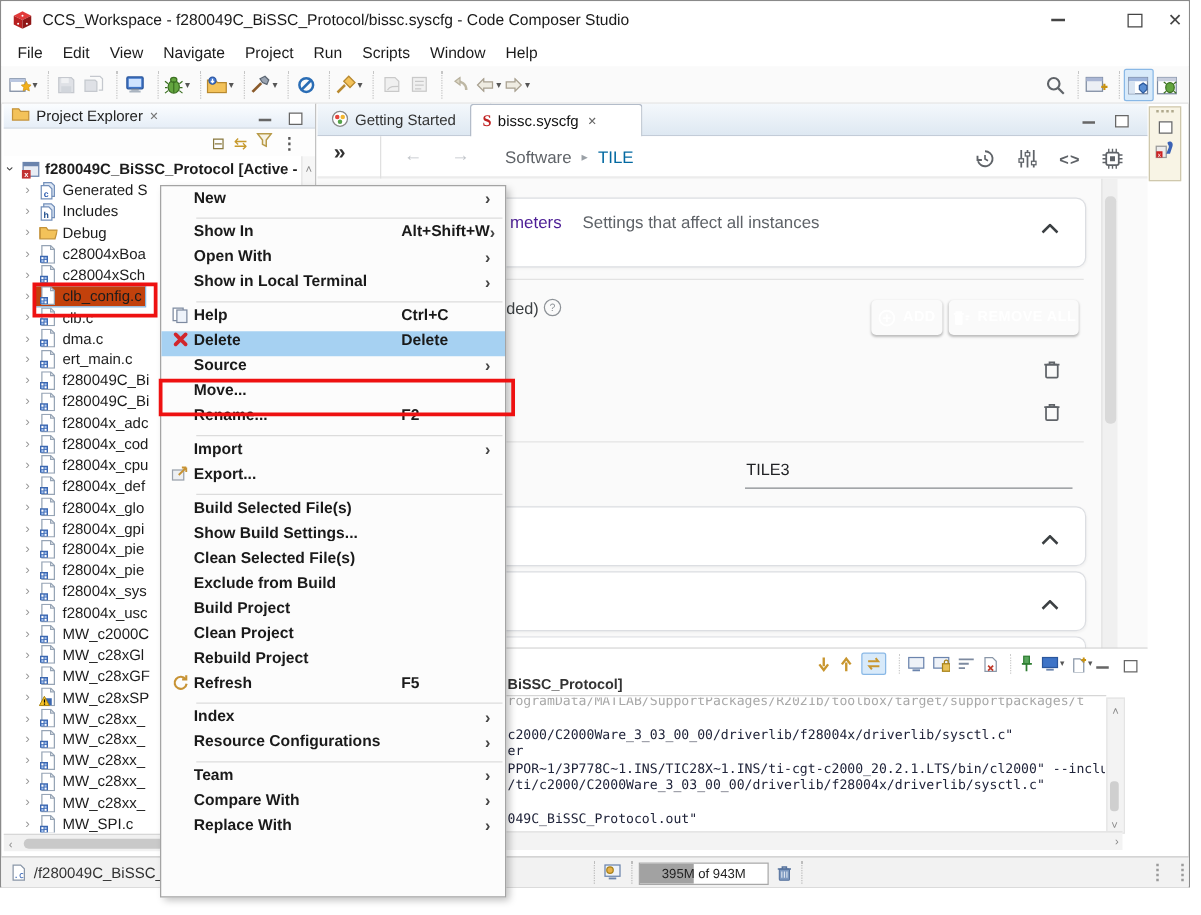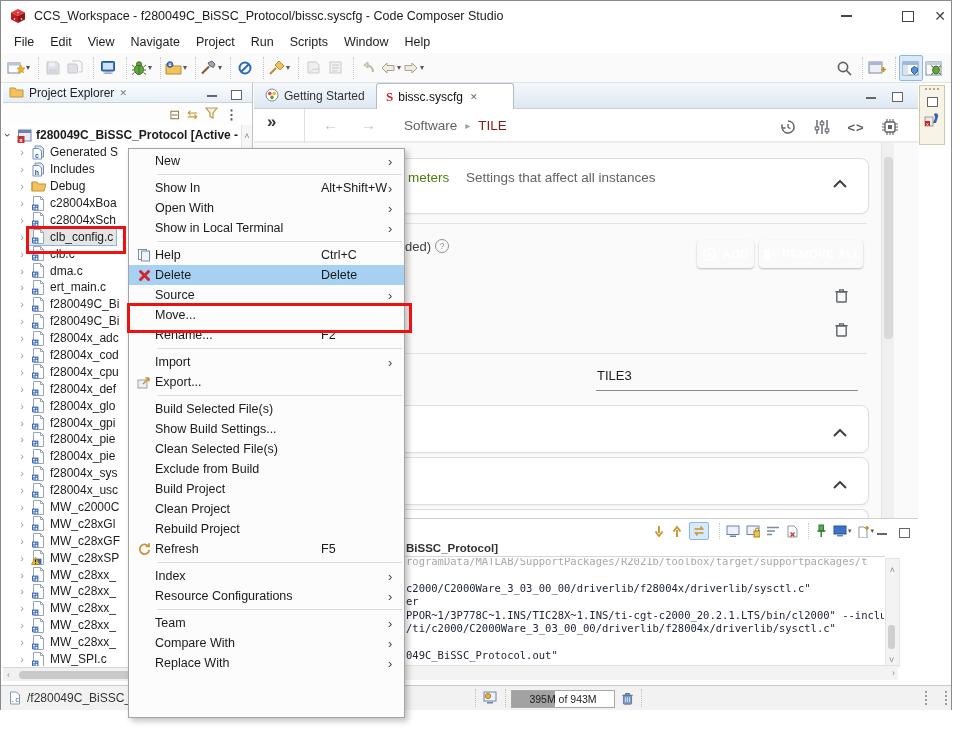--- a/index.html
+++ b/index.html
@@ -33,21 +33,21 @@
   .pe-tab-title{font-size:12px;color:#222;margin:0 5px 0 5px;}
   .pe-close{font-size:9px;color:#777;}
   .pe-minmax{position:absolute;top:86px;display:flex;gap:14px;left:206px;}
   .pe-toolbar{left:2px;top:102px;width:249px;height:22px;background:#fdfdfd;display:flex;align-items:center;justify-content:flex-end;gap:7px;padding-right:14px;}
   .pe-ico{color:#8a7a40;font-size:13px;line-height:13px;}
   .pe-tree{left:1px;top:124px;width:238px;height:541px;overflow:hidden;padding-top:2px;}
   .t-row{height:16.9px;display:flex;align-items:center;font-size:12px;color:#1c1c1c;white-space:nowrap;}
   .t-chev{width:12px;color:#9a9a9a;font-size:11px;text-align:center;flex:0 0 12px;}
   .t-chev.exp{color:#444;transform:rotate(90deg);}
   .t-inner{display:inline-flex;align-items:center;gap:4px;padding:0 3px;height:16px;}
-  .t-inner.sel{background:#e5e5e5;outline:1px solid #86b7e2;}
+  .t-inner.sel{background:#c2410c;outline:1px solid #86b7e2;}
   .t-root{font-weight:bold;}
   .t-icon{width:15px;height:15px;display:inline-flex;flex:0 0 15px;}
   .pe-vscroll{left:240px;top:124px;width:11px;height:541px;background:#f6f6f6;border-left:1px solid #e4e4e4;text-align:center;}
   .pe-hscroll{left:2px;top:666px;width:249px;height:14px;background:#f1f1f1;border-top:1px solid #d7d7d7;}
   .pe-hthumb{position:absolute;left:16px;top:3px;width:132px;height:8px;background:#c9c9c9;border-radius:4px;}
   .scroll-glyph{font-size:9px;color:#888;line-height:12px;}
   .pe-rborder{left:251px;top:82px;width:1px;height:600px;background:#c2c2c2;}
 
   
   .tabbar{left:253px;top:82px;width:664px;height:26px;background:linear-gradient(#f4f8fc,#dee8f2);border-bottom:1px solid #c3ccd8;}
@@ -60,33 +60,33 @@
   .mini-bar{width:10px;height:2px;background:#666;margin-top:8px;}
   .mini-restore{width:9px;height:8px;border:1px solid #666;position:relative;background:#fff;margin-top:3px;}
   .mini-restore:before{content:"";position:absolute;left:2px;top:-3px;width:9px;height:8px;border:1px solid #666;background:#fff;z-index:-1;}
 
   
   .bcrow{left:253px;top:108px;width:664px;height:34px;background:#fff;border-bottom:2px solid #ececec;}
   .bc-chev{position:absolute;left:13px;top:3px;font-size:17px;font-weight:bold;color:#333;}
   .bc-div{position:absolute;left:50px;top:0;width:1px;height:34px;background:#e0e0e0;}
   .bc-arrow{position:absolute;top:7px;font-size:15px;color:#c0c4c9;}
   .bc-crumb{position:absolute;left:150px;top:9px;font-size:13.5px;display:flex;align-items:center;gap:8px;}
-  .crumb-a{color:#5f6368;} .crumb-sep{color:#9aa0a6;font-size:10px;} .crumb-b{color:#7f1d1d;}
+  .crumb-a{color:#5f6368;} .crumb-sep{color:#9aa0a6;font-size:10px;} .crumb-b{color:#0369a1;}
   .hd-ico{position:absolute;top:8px;width:20px;height:20px;display:flex;align-items:center;justify-content:center;color:#5f6368;}
   .code-ico{font-size:13px;font-weight:bold;letter-spacing:1px;color:#5f6368;}
 
   
   .ed-content{left:253px;top:142px;width:664px;height:376px;background:#fafafa;overflow:hidden;}
   .card{position:absolute;background:#fff;border:1px solid #dcdee2;border-radius:8px;box-shadow:0 1px 2px rgba(0,0,0,.04);}
   .card1{left:9px;top:15px;width:604px;height:54px;}
   .card2{left:9px;top:262px;width:604px;height:46px;}
   .card3{left:9px;top:314px;width:604px;height:46px;}
   .card4{left:9px;top:366px;width:604px;height:20px;border-bottom:none;border-radius:8px 8px 0 0;}
   .chev-ico{position:absolute;}
-  .gp-title{position:absolute;left:153px;top:27px;font-size:13.5px;color:#4d7c0f;}
+  .gp-title{position:absolute;left:153px;top:27px;font-size:13.5px;color:#4c1d95;}
   .gp-sub{position:absolute;left:211px;top:27px;font-size:13.5px;color:#5f6368;}
   .hline{position:absolute;left:9px;width:604px;height:1px;background:#e3e3e3;}
   .inst-frag{position:absolute;left:151px;top:96px;font-size:13px;color:#3c4043;}
   .help-circ{position:absolute;left:181px;top:96px;width:12px;height:12px;border:1.3px solid #8d9297;border-radius:50%;color:#8d9297;font-size:8.5px;text-align:center;line-height:12px;}
   .teal-btn{position:absolute;top:97px;height:28px;border-radius:4px;display:flex;align-items:center;justify-content:center;gap:5px;color:#fff;font-size:11.5px;font-weight:bold;letter-spacing:.4px;box-shadow:0 1px 2px rgba(0,0,0,.25);}
   .btn-add{left:443px;width:57px;}
   .btn-rma{left:505px;width:104px;}
   .row-trash{position:absolute;left:580px;color:#5f6368;}
   .tile-val{position:absolute;left:343px;top:225px;font-size:13px;color:#202124;}
   .tile-underline{position:absolute;left:342px;top:247px;width:262px;height:1px;background:#85898d;}
@@ -119,21 +119,21 @@
   .sb-ico{position:absolute;top:5px;}
   .sb-sep{position:absolute;top:3px;height:18px;border-left:1px dotted #bdbdbd;}
   .mem{position:absolute;left:510px;top:4px;width:102px;height:16px;border:1px solid #a8a8a8;background:#fff;font-size:10.5px;text-align:center;line-height:16px;color:#222;overflow:hidden;}
   .mem-f{position:absolute;left:0;top:0;height:16px;width:42%;background:#a2a2a2;}
   .mem-t{position:relative;}
   .kebab{position:absolute;top:5px;display:flex;flex-direction:column;gap:2px;}
   .kebab i{width:2px;height:2px;background:#9a9a9a;display:block;}
 
   
   .ctx{left:128px;top:148px;width:277px;height:570px;background:#fcfcfc;border:1px solid #a4a4a4;box-shadow:3px 3px 6px rgba(0,0,0,.25);z-index:40;overflow:hidden;padding-top:2px;}
-  .m-item{height:20px;display:flex;align-items:center;font-size:12.5px;color:#1a1a1a;}
+  .m-item{height:20px;display:flex;align-items:flex-start;font-size:12.5px;color:#1a1a1a;font-weight:bold;}
   .m-item.hl{background:#a6d1f2;}
   .m-item.dis .m-label,.m-item.dis .m-short{color:#9b9b9b;}
   .m-ico{width:22px;margin-left:4px;display:flex;align-items:center;justify-content:center;flex:0 0 22px;}
   .m-label{flex:0 0 166px;white-space:nowrap;overflow:hidden;}
   .m-short{flex:1;text-align:left;white-space:nowrap;}
   .m-arrow{width:16px;color:#444;font-size:13px;}
   .m-sep{height:1px;background:#dcdcdc;margin:3px 2px 3px 28px;}
 
   .ann{position:absolute;border:3px solid #ee1111;z-index:60;pointer-events:none;}
 </style>

